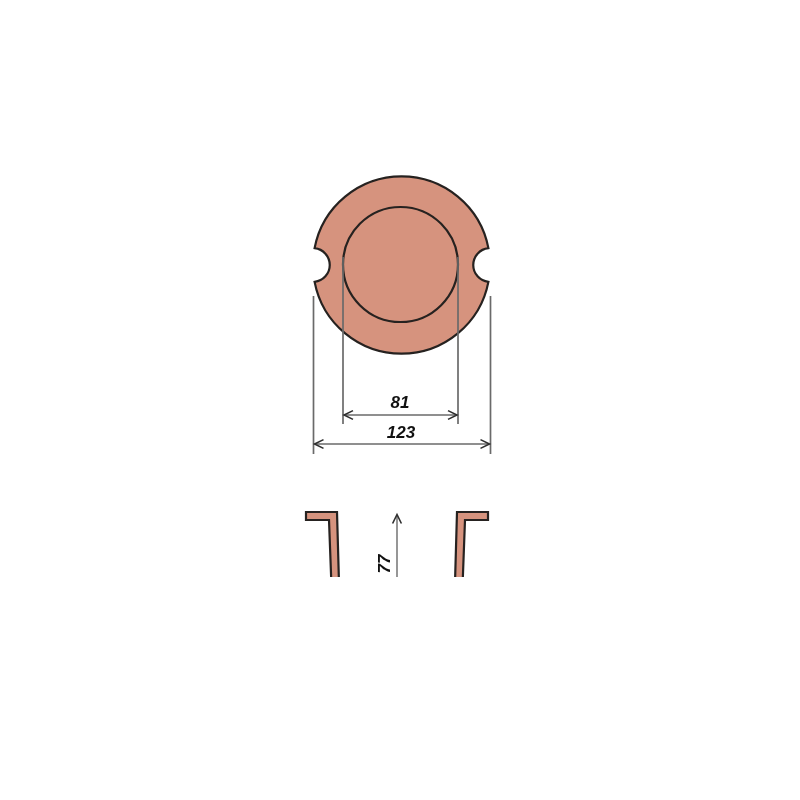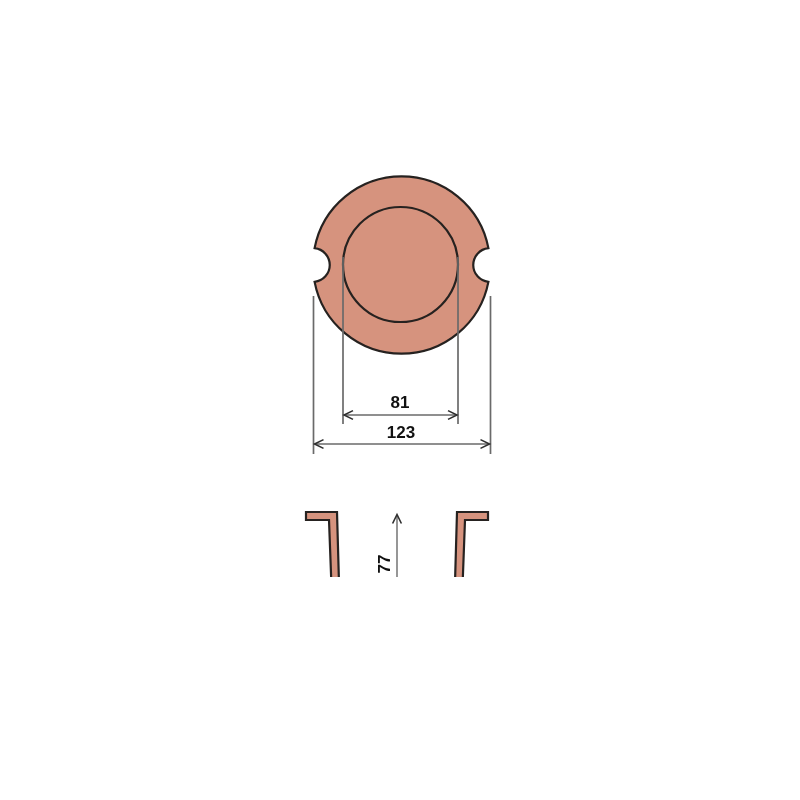--- a/index.html
+++ b/index.html
@@ -15,20 +15,21 @@
     padding:0;
     background:var(--page-bg);
     font-family:"Liberation Sans", sans-serif;
   }
   .canvas{
     position:relative;
     width:800px;
     height:577px;
     background:var(--page-bg);
     overflow:hidden;
+    font-style:italic;
   }
   svg{display:block}
   .part{
     fill:var(--part-fill);
     stroke:var(--part-outline);
     stroke-width:2.2;
     stroke-linejoin:miter;
   }
   .part-line{
     fill:none;

